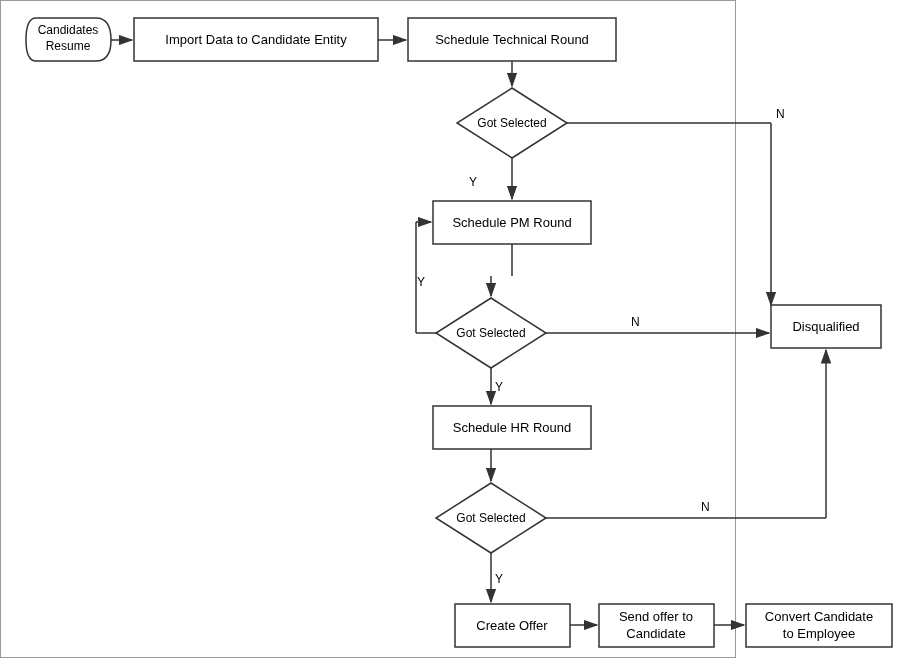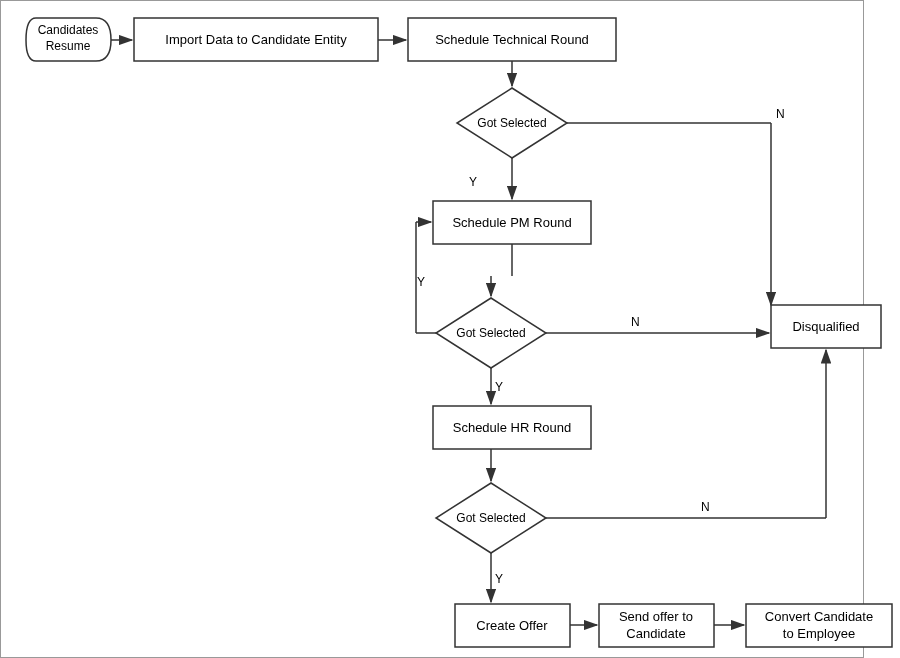--- a/index.html
+++ b/index.html
@@ -5,21 +5,21 @@
     * { margin: 0; padding: 0; box-sizing: border-box; }
     body {
       width: 900px;
       height: 658px;
       background: #fff;
       font-family: Arial, sans-serif;
       font-size: 13px;
       overflow: hidden;
     }
     .diagram-container {
-      width: 864px;
+      width: 736px;
       height: 658px;
       position: relative;
       border: 1px solid #999;
       text-decoration: underline;
     }
     svg {
       position: absolute;
       top: 0;
       left: 0;
       width: 900px;

